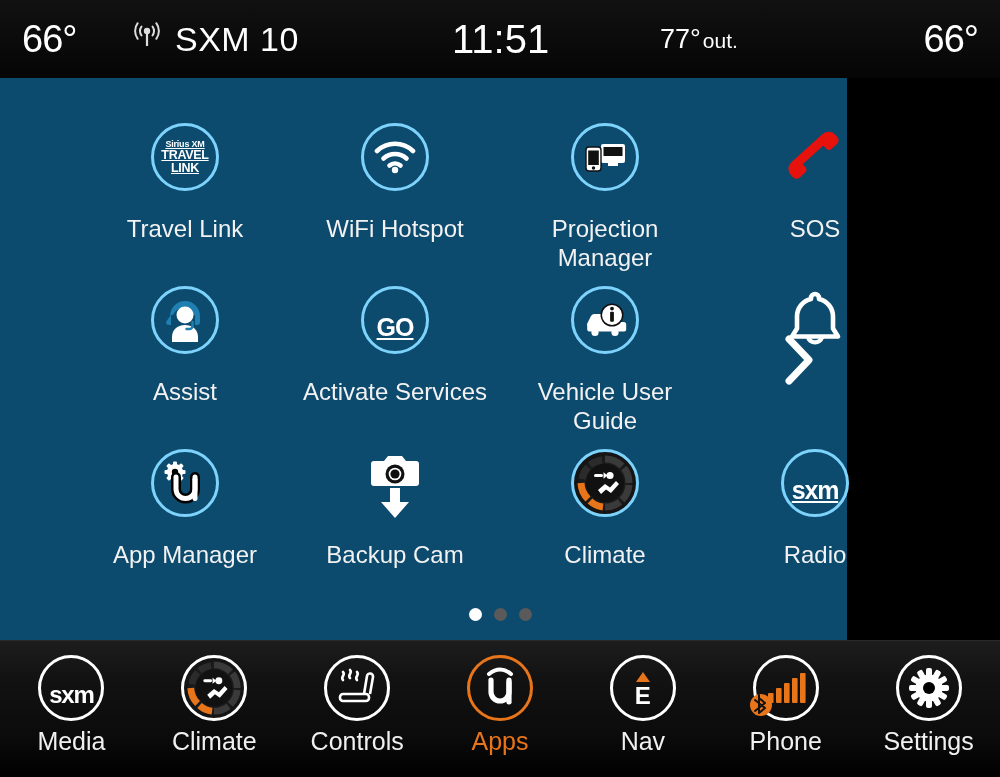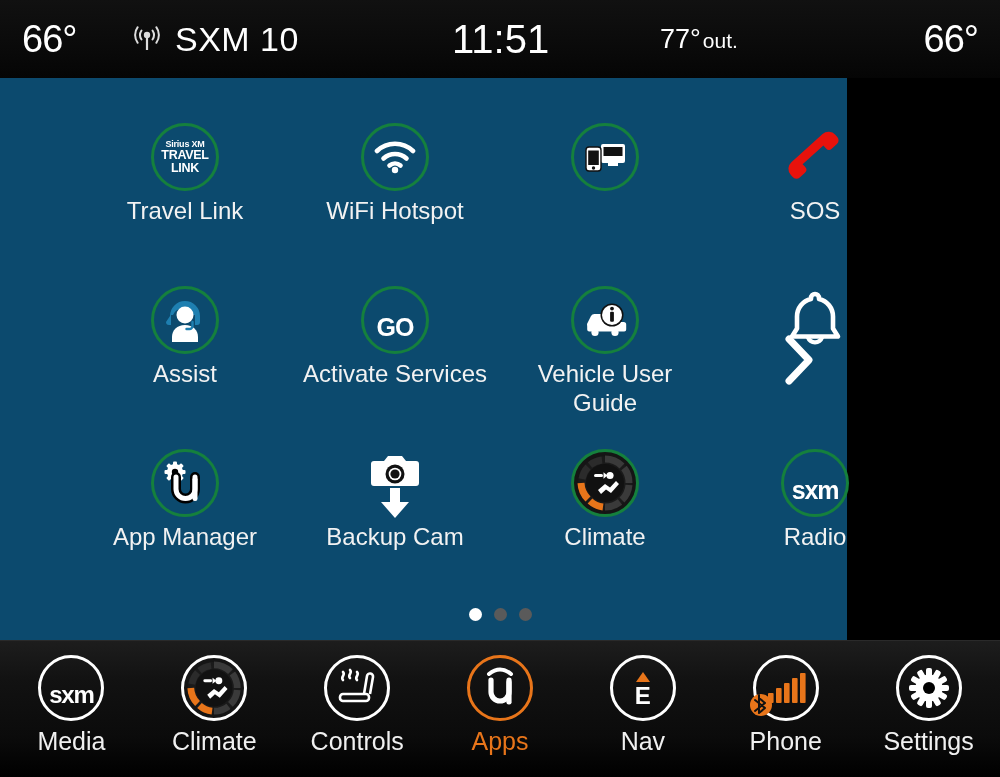--- a/index.html
+++ b/index.html
@@ -19,21 +19,21 @@
 
   
   #status-bar {
     position: absolute; top: 0; left: 0;
     width: 1000px; height: 78px;
     background: linear-gradient(180deg, #111 0%, #0a0a0a 60%, #050505 100%);
     display: flex; align-items: center;
   }
   .sb-temp-left { position: absolute; left: 22px; font-size: 38px; font-weight: 400; letter-spacing: -1px; }
   .sb-temp-right { position: absolute; right: 22px; font-size: 38px; font-weight: 400; letter-spacing: -1px; }
-  .sb-source { position: absolute; left: 133px; display: flex; align-items: center; gap: 14px; }
+  .sb-source { position: absolute; left: 133px; display: flex; gap: 14px; }
   .sb-source-label { font-size: 34px; letter-spacing: 0.5px; }
   .sb-clock { position: absolute; left: 452px; font-size: 40px; letter-spacing: 0px; }
   .sb-outside { position: absolute; left: 660px; display: flex; align-items: baseline; }
   .sb-outside-temp { font-size: 27px; }
   .sb-outside-suffix { font-size: 21px; margin-left: 2px; }
 
   
   #drag-hint {
     position: absolute; top: 82px; left: 0; width: 1000px;
     text-align: center;
@@ -49,31 +49,32 @@
   .app-cell {
     position: absolute;
     width: 210px;
     text-align: center;
   }
   .app-icon-wrap {
     height: 78px;
     display: flex; align-items: center; justify-content: center;
   }
   .app-label {
-    margin-top: 0;
+    margin-top: 18px;
     font-size: 24px;
     line-height: 29px;
     color: #f2f2f2;
     white-space: pre-line;
   }
   .ring {
     width: 68px; height: 68px; border-radius: 50%;
-    border: 3px solid #15803d;
+    border: 3px solid #7dd3fc;
     display: flex; align-items: center; justify-content: center;
     position: relative;
+    text-decoration: underline;
   }
   .ring-text { font-weight: bold; color: #fff; margin-top: 14px; }
 
   
   .tl-inner { line-height: 1.02; text-align: center; color: #fff; }
   .tl-small { font-size: 9px; font-weight: bold; letter-spacing: -0.2px; }
   .tl-big { font-size: 12.5px; font-weight: bold; letter-spacing: -0.3px; }
 
   
   #next-page {
@@ -184,20 +185,22 @@
           <svg width="46" height="36" viewBox="0 0 46 36">
             <rect x="19" y="5" width="24" height="19" rx="2" fill="#fff"></rect>
             <rect x="21.5" y="8" width="19" height="9" fill="#111"></rect>
             <rect x="26" y="24" width="10" height="3" fill="#fff"></rect>
             <rect x="4" y="8" width="15" height="24" rx="3" fill="#fff" stroke="#111" stroke-width="1.4"></rect>
             <rect x="6.2" y="11.5" width="10.6" height="14.5" fill="#111"></rect>
             <circle cx="11.5" cy="29" r="1.7" fill="#111"></circle>
           </svg>
         </div>
       </div>
+      <div class="app-label">Projection
+Manager</div>
     </div>
 
     <div class="app-cell" style="left:710px; top:0;">
       <div class="app-icon-wrap">
         <svg width="74" height="68" viewBox="0 0 74 68">
           <g transform="rotate(-42 37 34)">
             <path d="M16 22 h42 a9 9 0 0 1 9 9 v3 a5 5 0 0 1 -5 5 h-7 a4 4 0 0 1 -4 -4 v-4 h-28 v4 a4 4 0 0 1 -4 4 h-7 a5 5 0 0 1 -5 -5 v-3 a9 9 0 0 1 9 -9 z" fill="#E8120C"></path>
           </g>
         </svg>
       </div>

